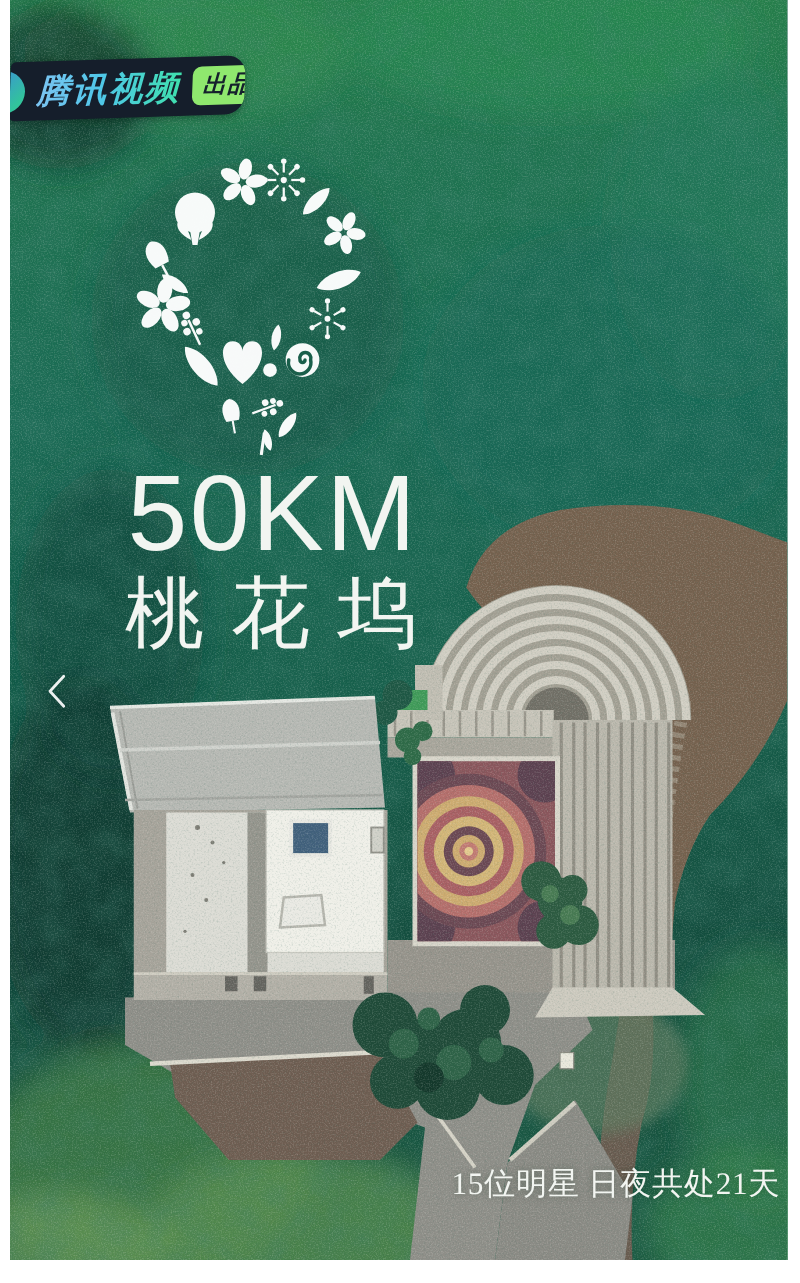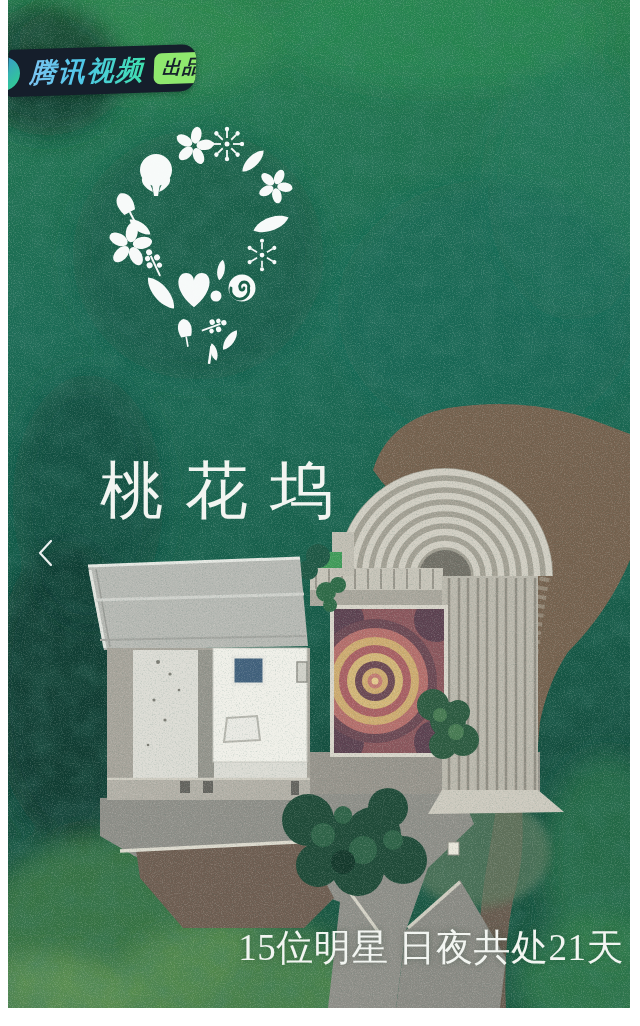--- a/index.html
+++ b/index.html
@@ -53,21 +53,21 @@
   }
 
   .prev{
     position:absolute;left:22px;top:536px;width:32px;height:38px;
     background:transparent;border:none;padding:0;cursor:pointer;
   }
 
   .tagline{
     position:absolute;right:6px;top:929px;
     font-family:"Liberation Serif",serif;
-    font-size:37px;line-height:38px;letter-spacing:.5px;white-space:nowrap;
+    font-size:25px;line-height:38px;letter-spacing:.5px;white-space:nowrap;
     color:var(--text-white,#eef3ea);
     text-shadow:0 0 6px rgba(0,40,20,.35);
   }
 </style>
 </head>
 <body>
 
 <div>
   <figure class="photo">
 
@@ -468,20 +468,21 @@
         <g transform="translate(140,216) rotate(35) scale(0.8)">
             <path d="M0,-15 C7,-8 7,8 0,15 C-7,8 -7,-8 0,-15 Z"></path>
           </g>
         <g transform="translate(124,228) rotate(-15) scale(0.6)">
             <path d="M0,-15 C7,-8 7,8 0,15 C-7,8 -7,-8 0,-15 Z"></path>
           </g>
         <rect x="119" y="222" width="2.5" height="18" transform="rotate(8 120 231)"></rect>
       </g>
     </svg>
 
+    <div class="title-km">50KM</div>
     <div class="title-name">桃花坞</div>
 
     <button class="prev" aria-label="previous">
       <svg width="28" height="34" viewBox="0 0 28 34">
         <polyline points="19,4 8,16 19,28" fill="none" stroke="#ffffff" stroke-width="2.2" stroke-linecap="round" stroke-linejoin="round" opacity=".92"></polyline>
       </svg>
     </button>
 
     <div class="tagline">
       <div>15位明星 日夜共处21天</div>

